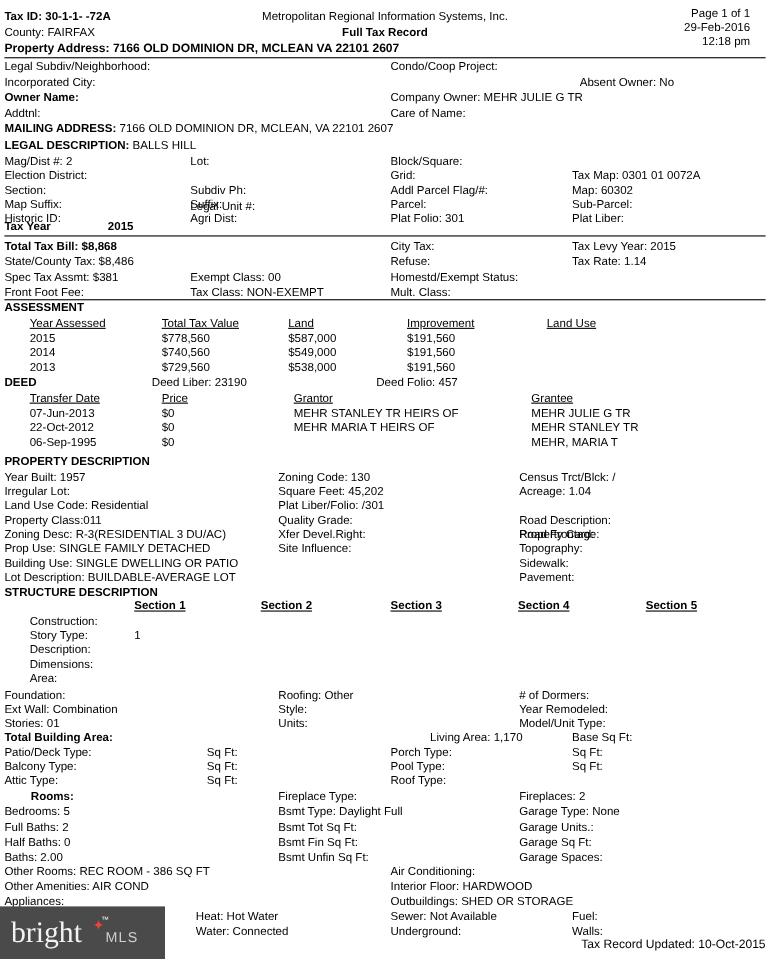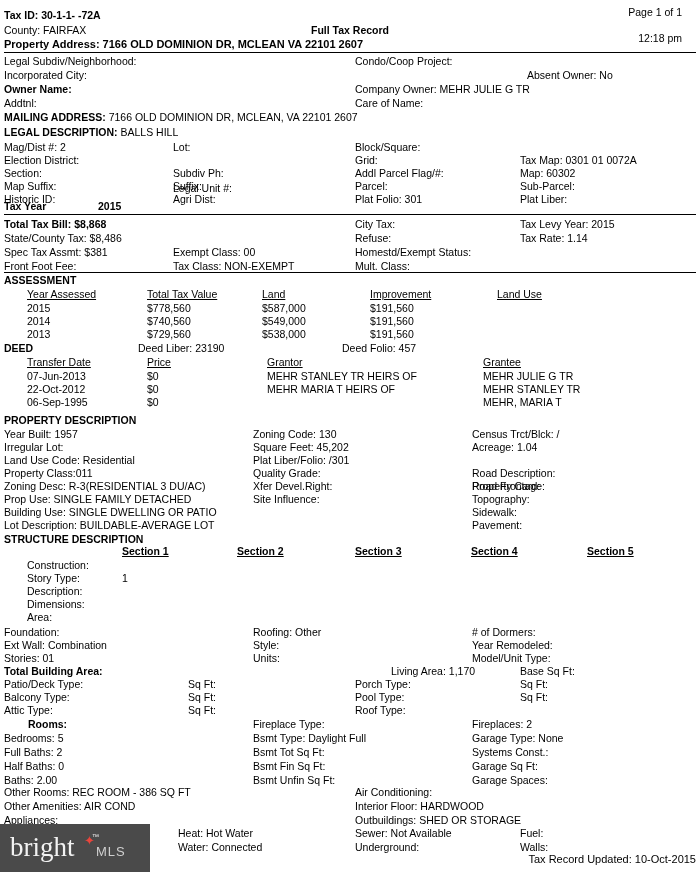--- a/index.html
+++ b/index.html
@@ -93,23 +93,25 @@
 
   <div class="row b" style="left:4px; top:9px;">
     <span>Tax ID:</span>
     <span>30-1-1- -72A</span>
   </div>
   <div class="row" style="left:4px; top:24px;">
     <span>County:</span>
     <span>FAIRFAX</span>
   </div>
 
+  <div class="row" style="left:0px; top:9px; width:700px; text-align:center;">Metropolitan Regional Information Systems, Inc.</div>
   <div class="row b" style="left:0px; top:24px; width:700px; text-align:center;">Full Tax Record</div>
 
   <div class="row" style="left:0px; top:6px; width:682px; text-align:right;">Page 1 of 1</div>
+  <div class="row" style="left:0px; top:19px; width:682px; text-align:right;">29-Feb-2016</div>
   <div class="row" style="left:0px; top:32px; width:682px; text-align:right;">12:18 pm</div>
 
   <div class="row b" style="left:4px; top:38px; font-size:11px;">Property Address: 7166 OLD DOMINION DR, MCLEAN VA 22101 2607</div>
   <div class="addr-underline" style="top:52px;"></div>
 
   <div class="row" style="left:4px; top:55px;">Legal Subdiv/Neighborhood:</div>
   <div class="row" style="left:355px; top:55px;">Condo/Coop Project:</div>
 
   <div class="row" style="left:4px; top:69px;">Incorporated City:</div>
   <div class="row" style="left:527px; top:69px;">Absent Owner:  No</div>
@@ -316,21 +318,21 @@
     <div class="row" style="left:4px; top:774px;">Baths: 2.00</div>
 
     <div class="row" style="left:253px; top:718px;">Fireplace Type:</div>
     <div class="row" style="left:253px; top:732px;">Bsmt Type: Daylight Full</div>
     <div class="row" style="left:253px; top:746px;">Bsmt Tot Sq Ft:</div>
     <div class="row" style="left:253px; top:760px;">Bsmt Fin Sq Ft:</div>
     <div class="row" style="left:253px; top:774px;">Bsmt Unfin Sq Ft:</div>
 
     <div class="row" style="left:472px; top:718px;">Fireplaces: 2</div>
     <div class="row" style="left:472px; top:732px;">Garage Type: None</div>
-    <div class="row" style="left:472px; top:746px;">Systems Const.:</div>
+    <div class="row" style="left:472px; top:746px;">Garage Units.:</div>
     <div class="row" style="left:472px; top:760px;">Garage Sq Ft:</div>
     <div class="row" style="left:472px; top:774px;">Garage Spaces:</div>
   </div>
 
   <div class="cellgroup">
     <div class="row" style="left:4px; top:786px;">Other Rooms: REC ROOM - 386 SQ FT</div>
     <div class="row" style="left:4px; top:800px;">Other Amenities: AIR COND</div>
     <div class="row" style="left:4px; top:814px;">Appliances:</div>
 
     <div class="row" style="left:178px; top:827px;">Heat: Hot Water</div>

